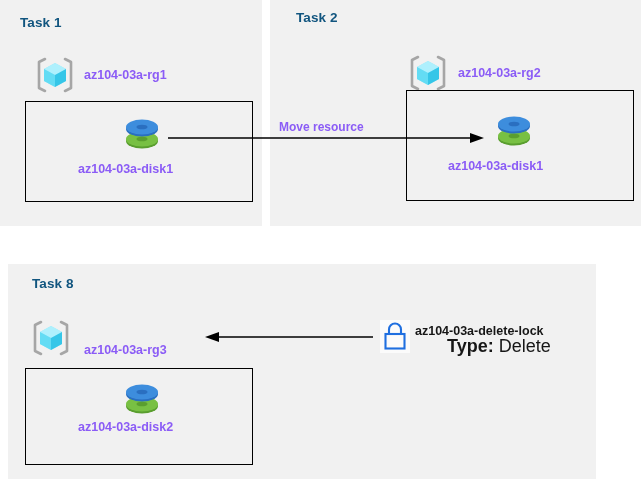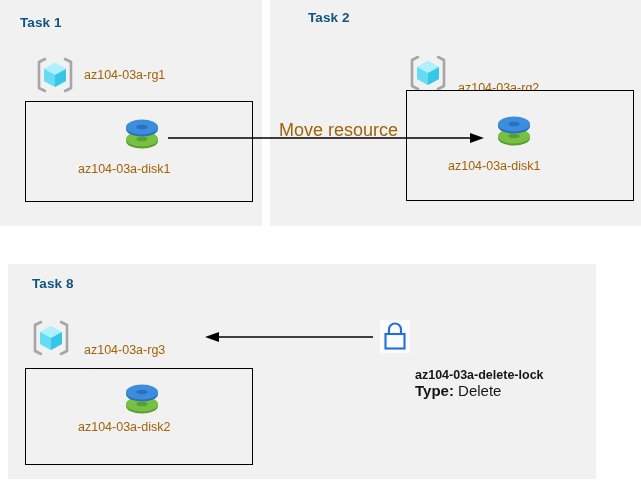--- a/index.html
+++ b/index.html
@@ -15,21 +15,21 @@
   #panel-task1{left:0px;   top:0px;   width:262px; height:226px;}
   #panel-task2{left:270px; top:0px;   width:371px; height:226px;}
   #panel-task3{left:8px;   top:264px; width:588px; height:215px;}
 
   .task-title{
     position:absolute;
     font-size:13.5px;font-weight:bold;color:#11557f;
     letter-spacing:.1px;white-space:nowrap;
   }
   #title-task1{left:20px; top:15px;}
-  #title-task2{left:308px;top:10px;text-align:right;}
+  #title-task2{left:296px;top:10px;text-align:right;}
   #title-task3{left:32px; top:276px;}
 
   
   .res-box{position:absolute;border:1px solid #000000;background:#f1f1f1;box-sizing:border-box;}
   #box-task1{left:25px;  top:101px; width:228px; height:101px;}
   #box-task2{left:406px; top:90px;  width:228px; height:111px;}
   #box-task3{left:25px;  top:368px; width:228px; height:97px;}
 
   
   .rg-icon{position:absolute;width:42px;height:38px;}
@@ -43,32 +43,32 @@
   .disk-icon svg{display:block;width:44px;height:40px;}
   #disk-icon-1{left:120px;top:113px;}
   #disk-icon-2{left:492px;top:110px;}
   #disk-icon-3{left:120px;top:378px;}
 
   
   #lock-icon{position:absolute;left:380px;top:320px;width:30px;height:33px;}
   #lock-icon svg{display:block;width:30px;height:33px;}
 
   
-  .label{position:absolute;font-size:12.5px;font-weight:normal;color:#a16207;white-space:nowrap;}
+  .label{position:absolute;font-size:12.5px;font-weight:bold;color:#8b5cf6;white-space:nowrap;}
   #label-rg1{left:84px;  top:68px;}
-  #label-rg2{left:458px; top:66px;margin-top:15px;}
+  #label-rg2{left:458px; top:66px;}
   #label-rg3{left:84px;  top:343px;}
   #label-disk1{left:78px;  top:162px;}
   #label-disk2{left:448px; top:159px;}
   #label-disk3{left:78px;  top:420px;text-align:right;}
-  #label-move{left:279px;top:120px;font-size:18px;}
+  #label-move{left:279px;top:120px;font-size:12px;}
 
   #lock-text{position:absolute;left:415px;top:324px;white-space:nowrap;line-height:15px;}
-  #lock-name{font-size:12.5px;font-weight:bold;color:#161616;display:block;margin-top:44px;}
-  #lock-type-row{display:block;font-size:15px;color:#161616;}
+  #lock-name{font-size:12.5px;font-weight:bold;color:#161616;display:block;}
+  #lock-type-row{display:block;font-size:18px;color:#161616;margin-left:32px;}
   #lock-type-key{font-weight:bold;}
   #lock-type-val{font-weight:normal;}
 
   
   .arrow-svg{position:absolute;overflow:visible;}
   #arrow-move{left:168px;top:126px;width:316px;height:24px;}
   #arrow-lock{left:205px;top:326px;width:168px;height:22px;}
 </style>
 </head>
 <body>

